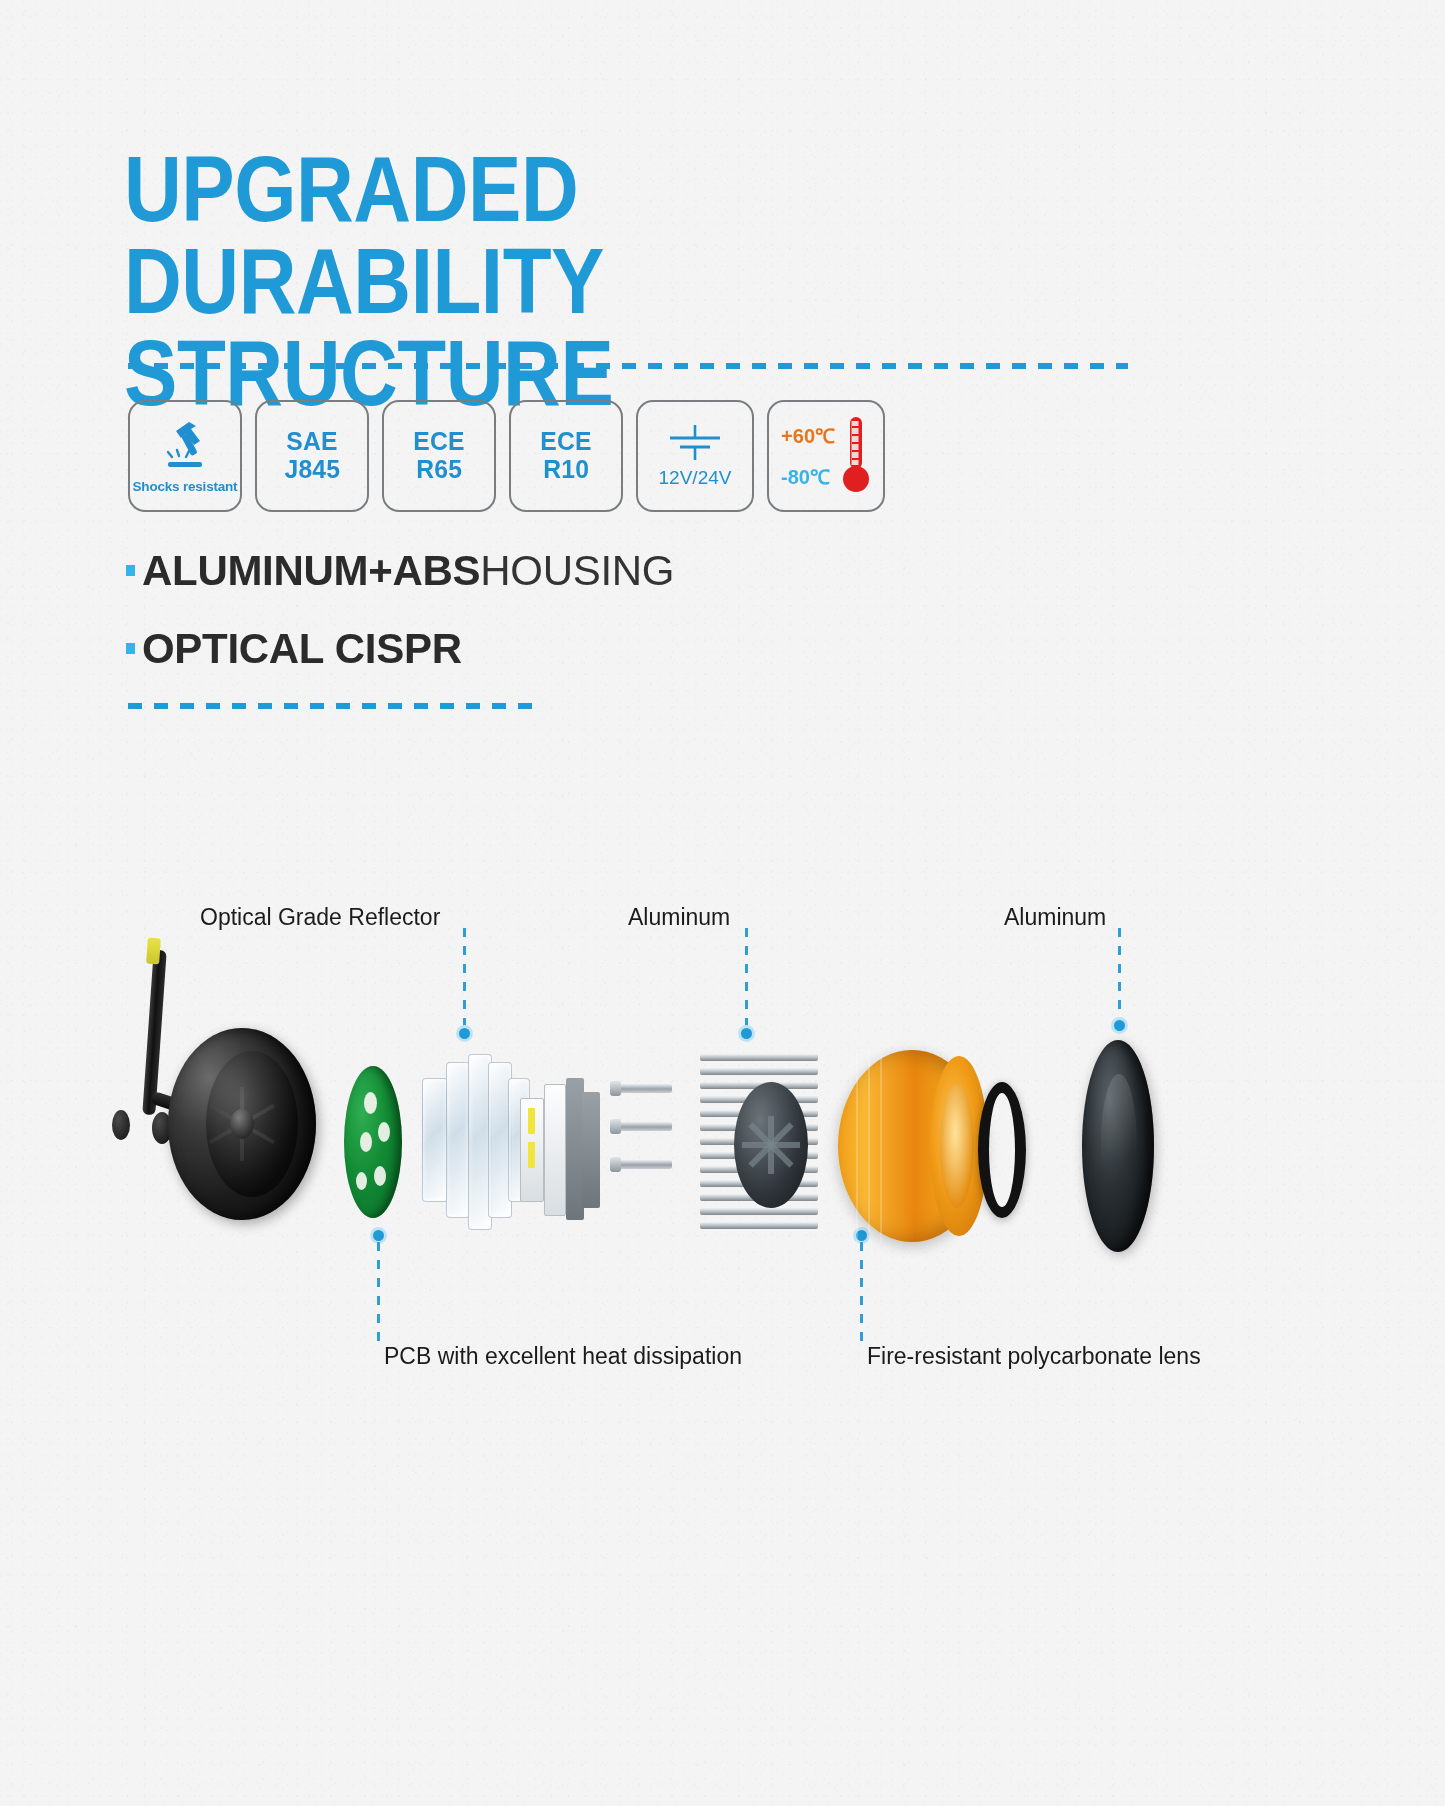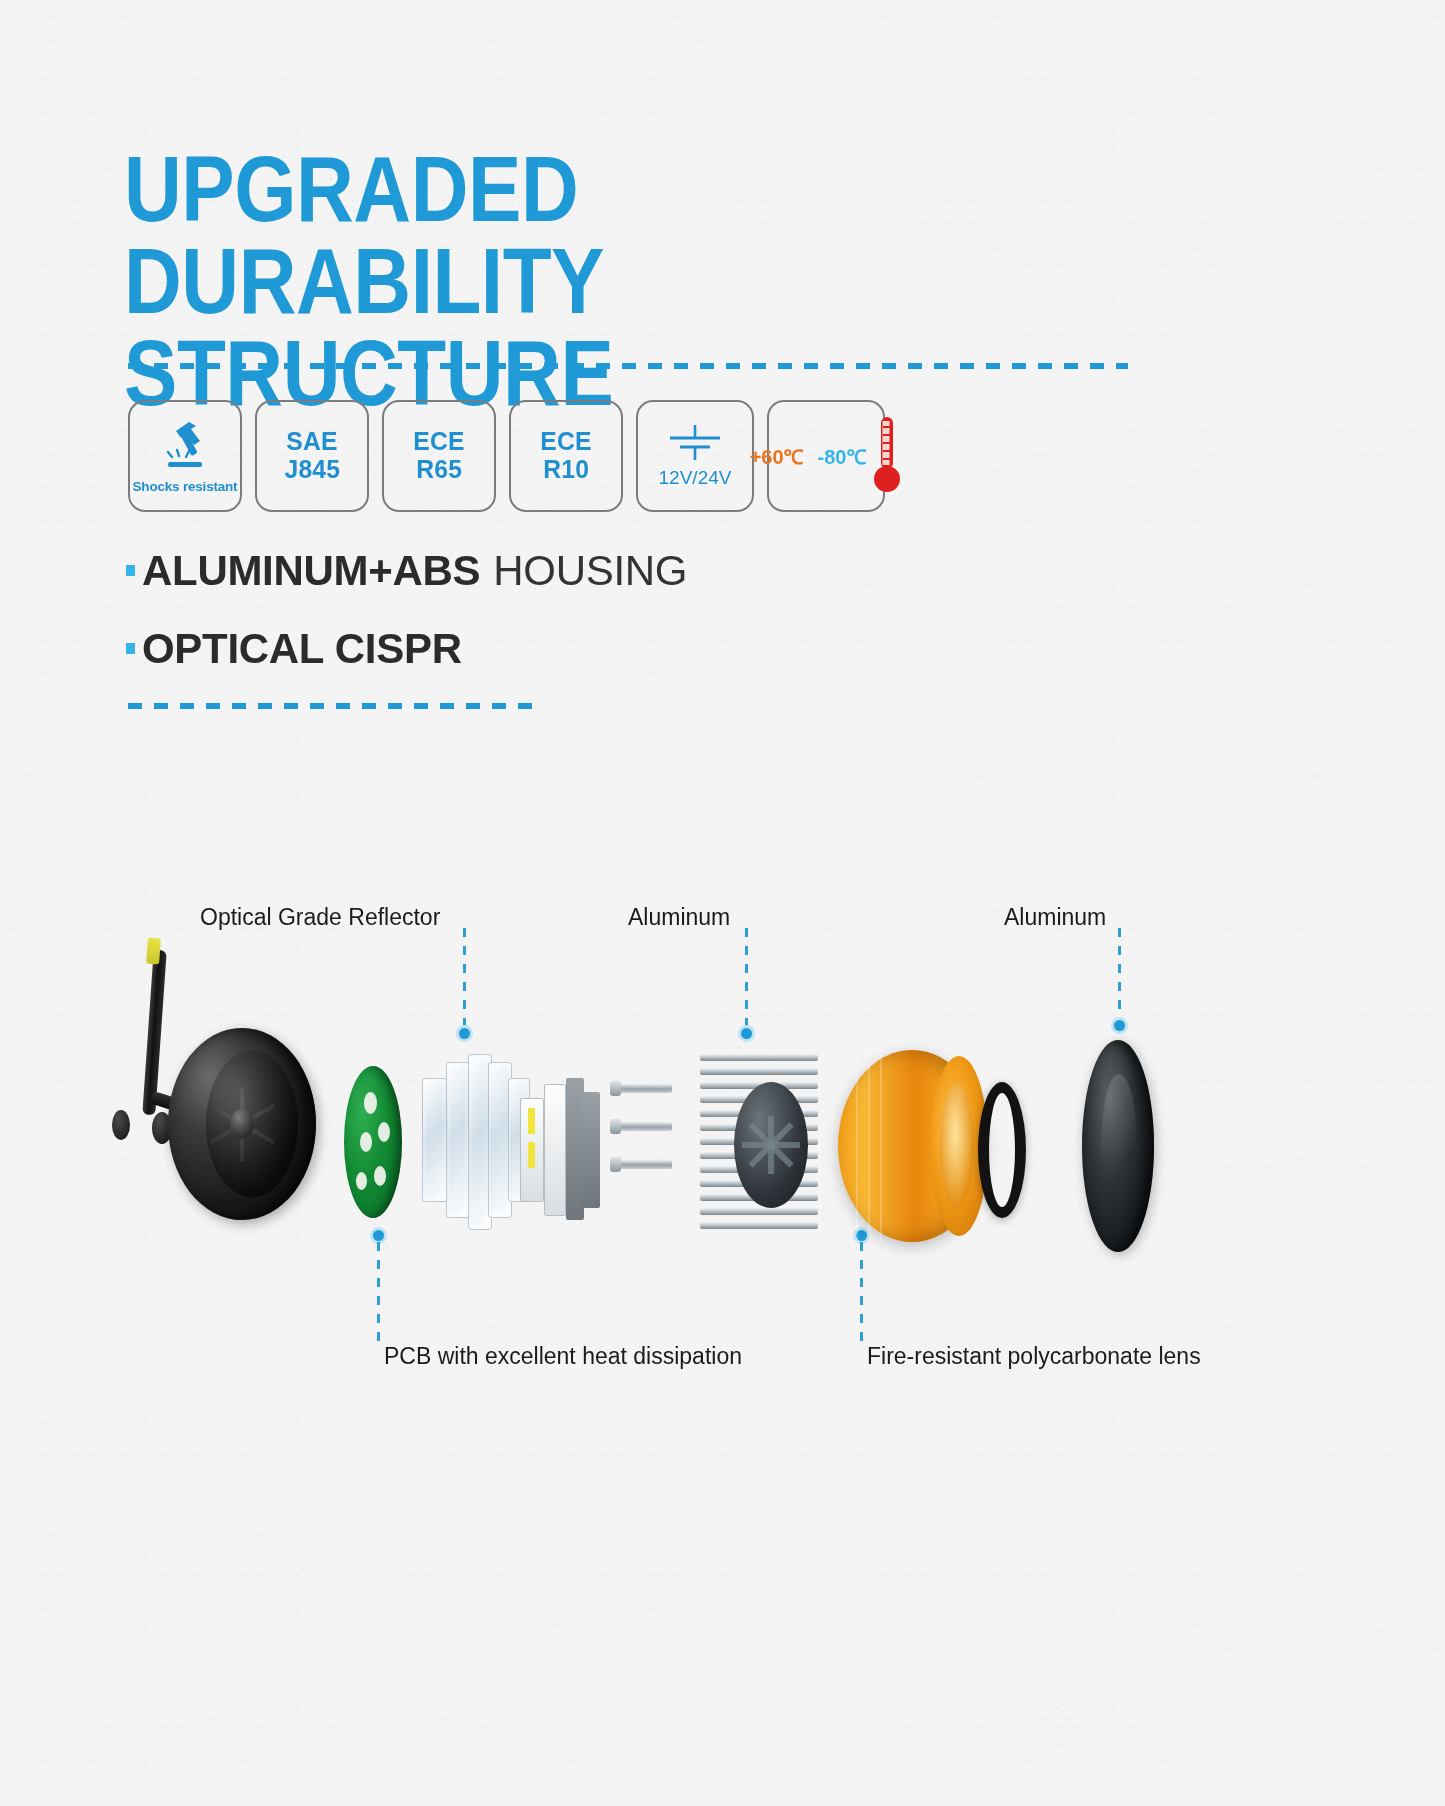--- a/index.html
+++ b/index.html
@@ -74,42 +74,41 @@
   .badge-sub{ font-size:19px; margin-top:4px; }
 
   
   .ico-hammer{ width:58px; height:54px; margin-bottom:2px; }
   
   .ico-drop{ width:34px; height:46px; }
   
   .ico-batt{ width:62px; height:40px; }
   
   .temp-wrap{ display:flex; align-items:center; gap:6px; }
-  .temp-labels{ display:flex; flex-direction:row; gap:14px; }
+  .temp-labels{ display:flex; flex-direction:column; gap:14px; }
   .t-hot{ color:#e8761e; font-weight:bold; font-size:20px; }
   .t-cold{ color:#35b4e8; font-weight:bold; font-size:20px; }
   .ico-thermo{ width:30px; height:82px; }
 
   
   .feat{
     position:absolute; left:126px;
     display:flex; align-items:baseline; white-space:nowrap;
   }
   .feat-1{ top:547px; }
   .feat-2{ top:625px; }
   .bullet{
     width:9px; height:11px; background:#35b4e8;
     display:inline-block; margin-right:7px; transform:translateY(-9px);
   }
   .feat-strong{
     font-weight:bold; font-size:42px; color:#2b2b2b; letter-spacing:-.3px;
   }
   .feat-light{
     font-weight:400; font-size:42px; color:#333; letter-spacing:-.3px;
-    margin-left:13px;
   }
 
   
   .diagram{ position:absolute; left:0; top:860px; width:1248px; height:700px; }
   .callout{
     position:absolute;
     font-size:23px; color:#1b1b1b; white-space:nowrap;
   }
   .leader{
     position:absolute; width:3px;

